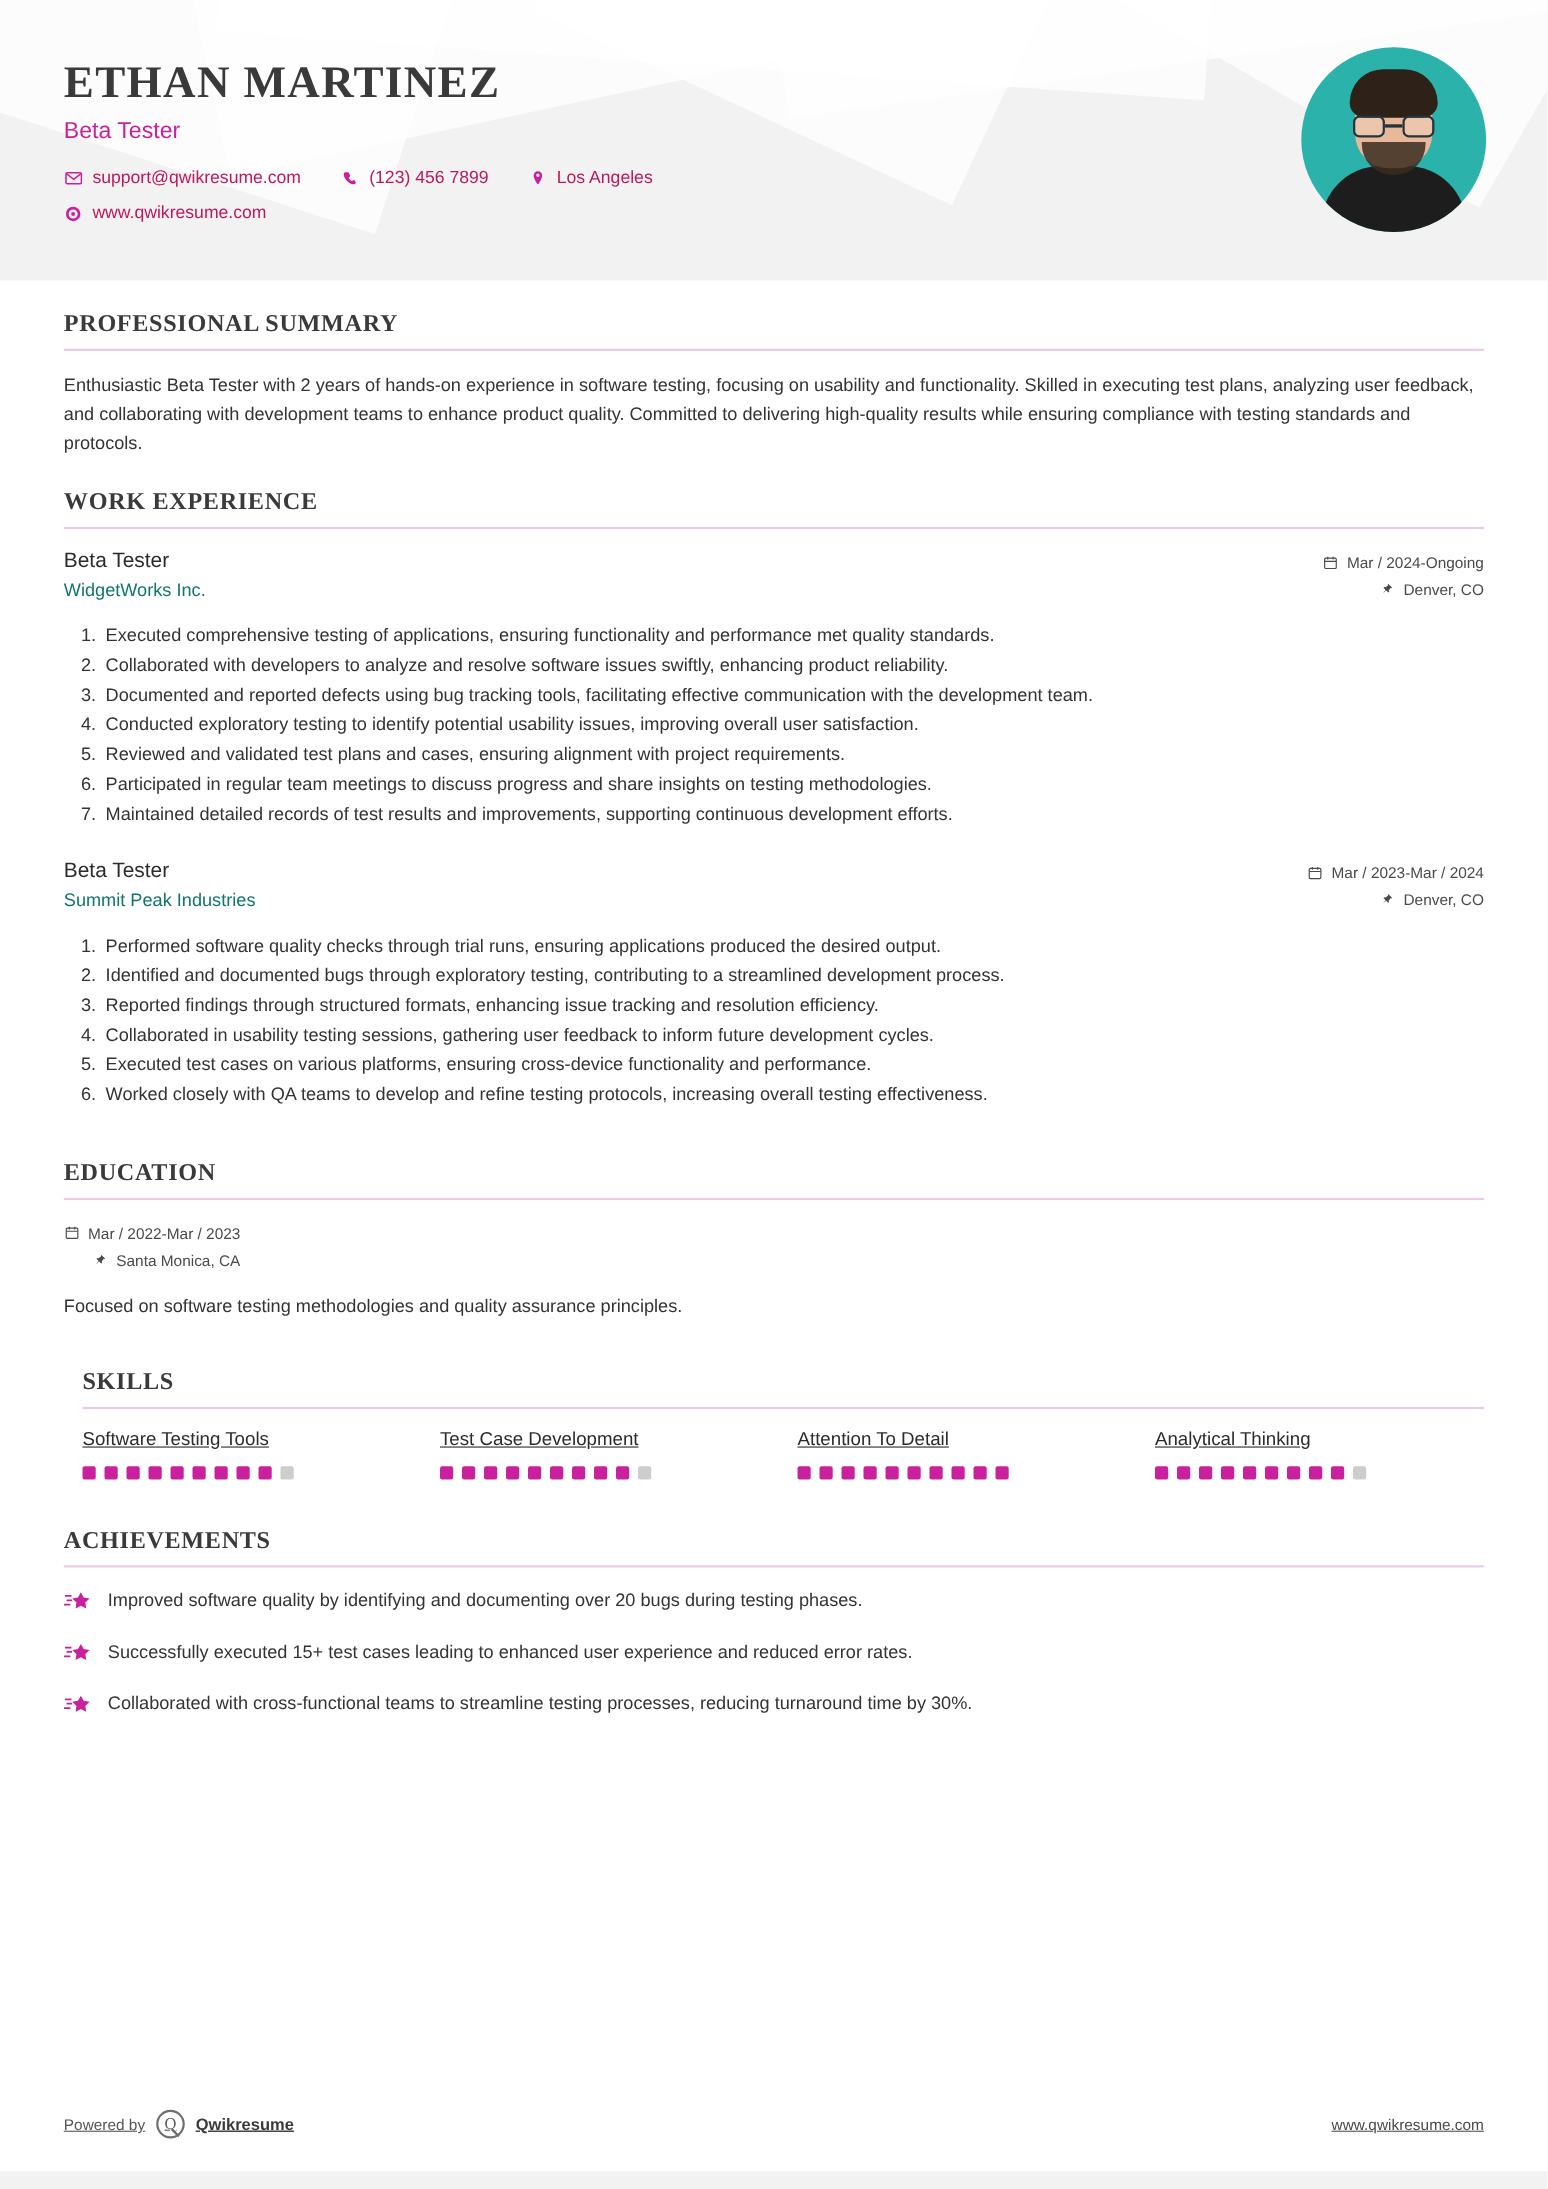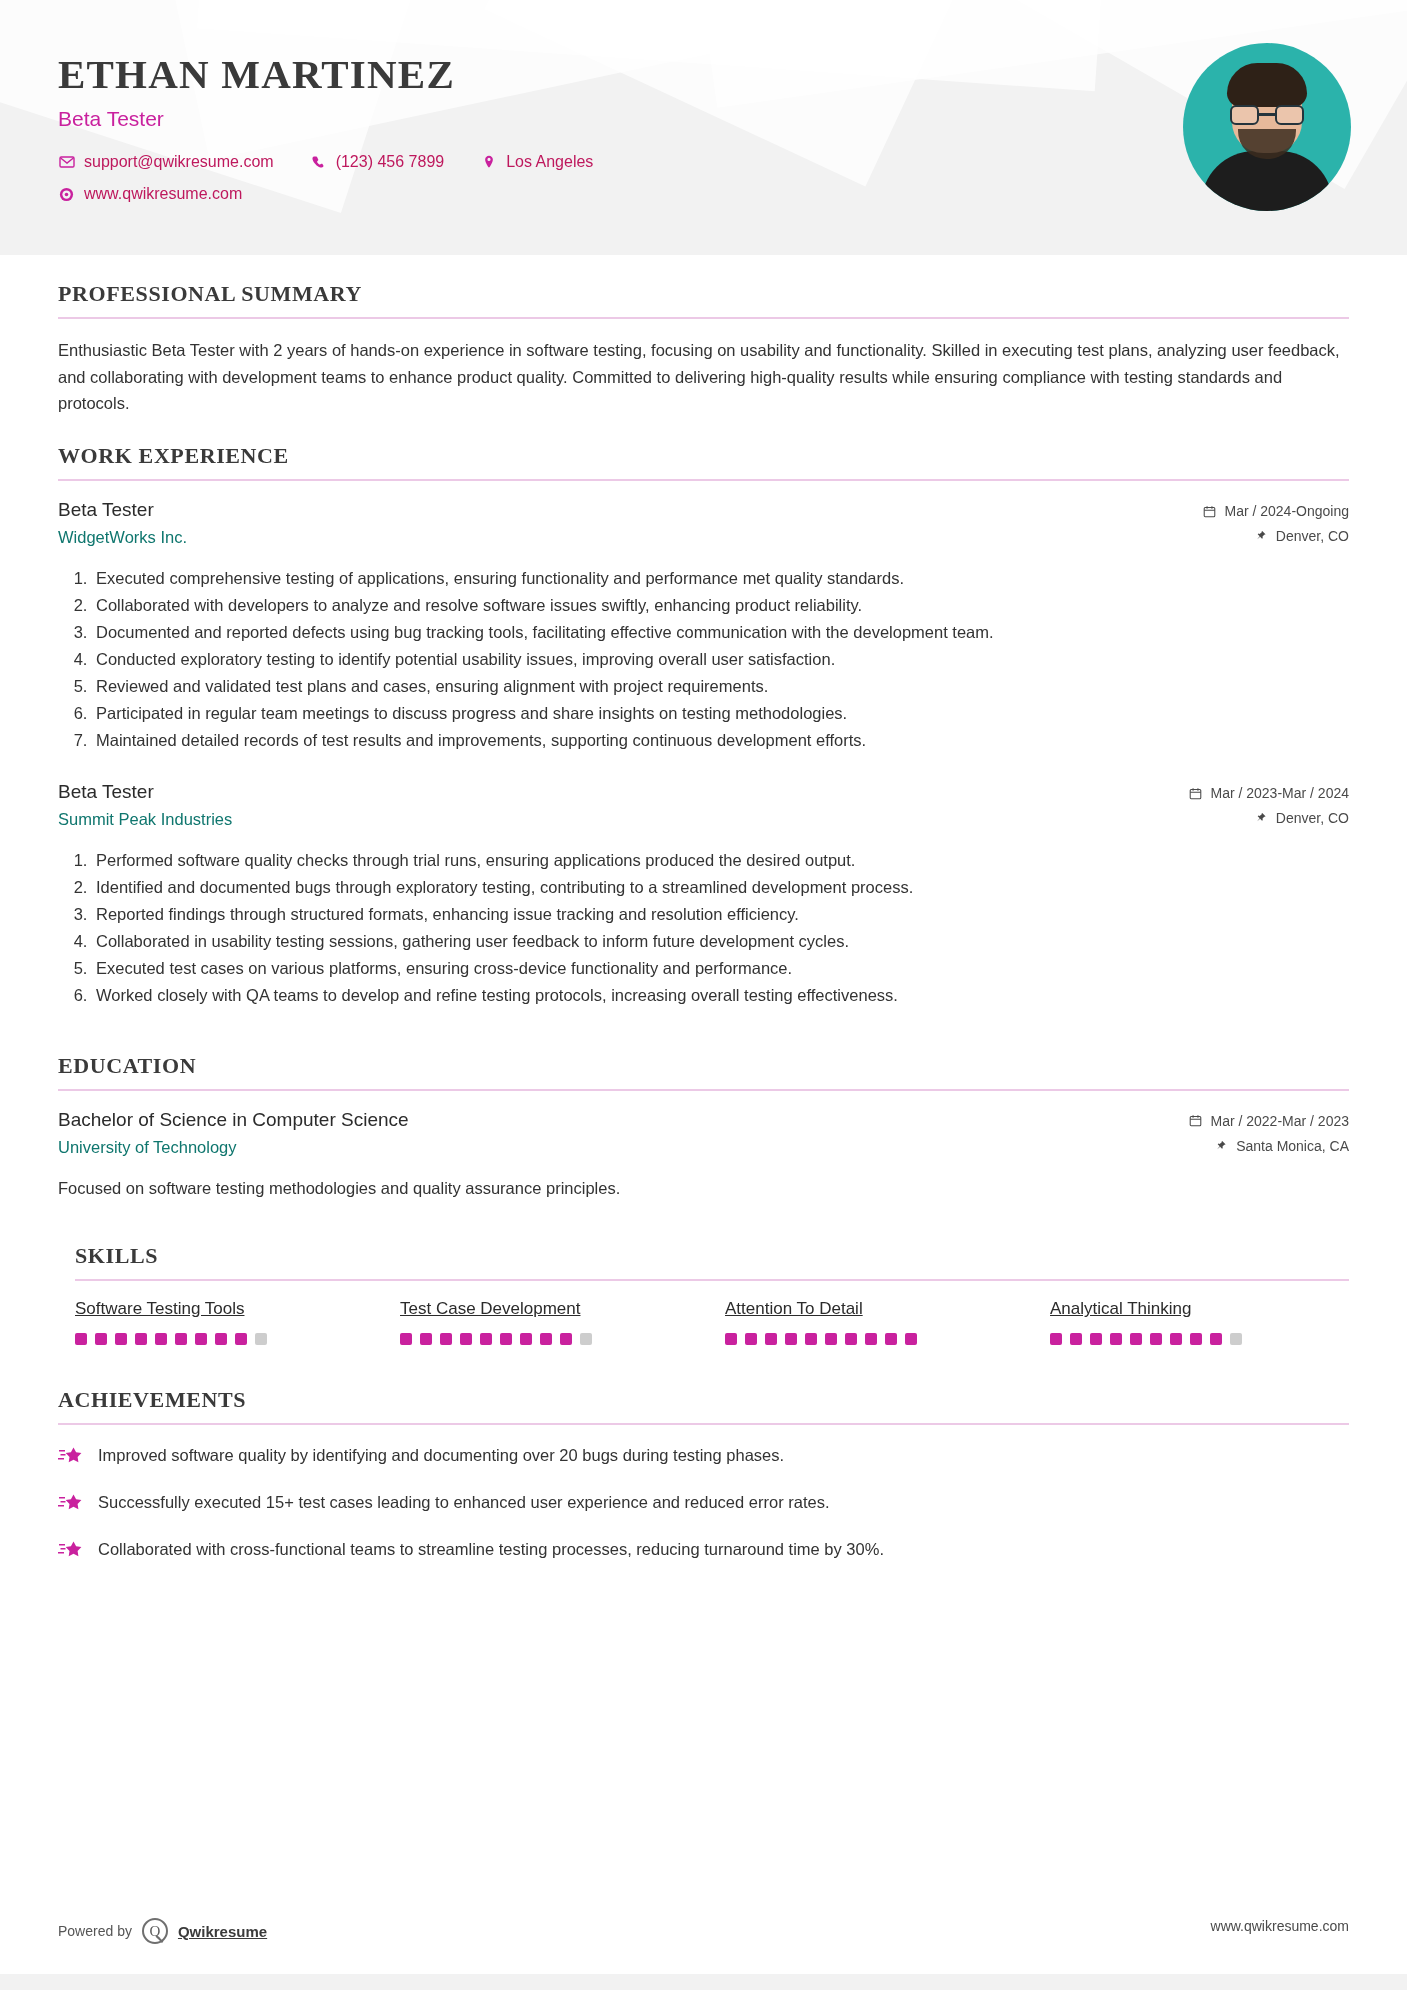--- a/index.html
+++ b/index.html
@@ -279,24 +279,25 @@
     color: #333;
   }
 
   
   .footer {
     position: absolute;
     left: 0; right: 0;
     bottom: 46px;
     padding: 0 58px;
     display: flex;
-    align-items: flex-start;
+    align-items: center;
     justify-content: space-between;
     font-size: 14px;
     color: #555;
+    text-decoration: underline;
   }
   .footer-left { display: flex; align-items: center; gap: 10px; }
   .qlogo {
     width: 26px; height: 26px;
     border-radius: 50%;
     border: 2px solid #6f6f6f;
     display: inline-flex;
     align-items: center;
     justify-content: center;
     font-family: "Liberation Serif", serif;
@@ -480,24 +481,20 @@
         </ol>
       </div>
     </div>
 
     <div class="section" style="margin-top:44px;">
       <div class="section-title">EDUCATION</div>
       <div class="rule"></div>
 
       <div class="job">
         <div class="job-head">
-          <div class="job-left">
-            <div class="job-title">Bachelor of Science in Computer Science</div>
-            <div class="job-org">University of Technology</div>
-          </div>
           <div class="job-right">
             <div class="meta-line">
               <span class="ico">
                 <svg viewBox="0 0 16 16" width="13" height="13" fill="none" stroke="currentColor" stroke-width="1.3">
                   <rect x="1.5" y="3" width="13" height="11.5" rx="1.2"></rect>
                     <path d="M1.5 6.5h13M5 1.5v3M11 1.5v3"></path>
                 </svg>
               </span>
               <span>Mar / 2022-Mar / 2023</span>
             </div>

